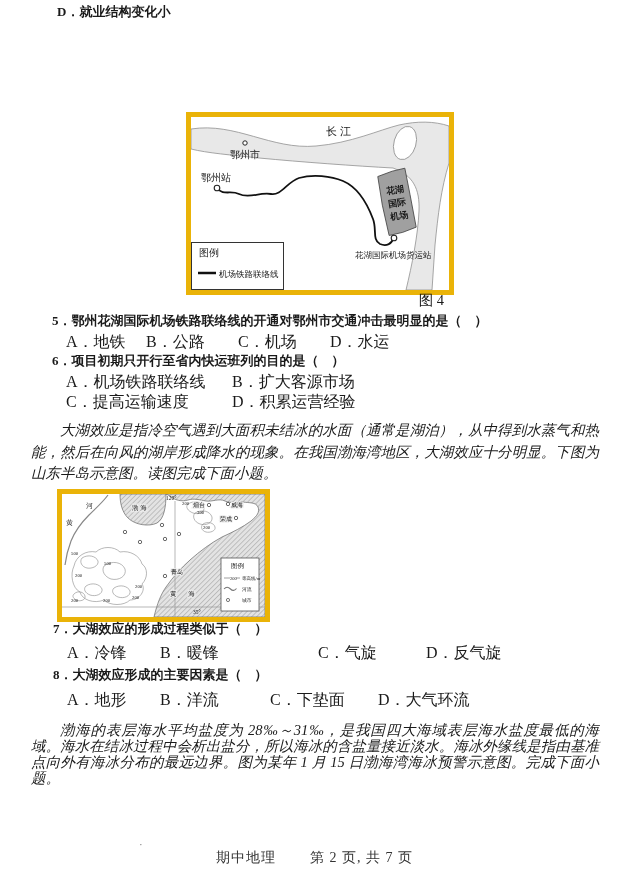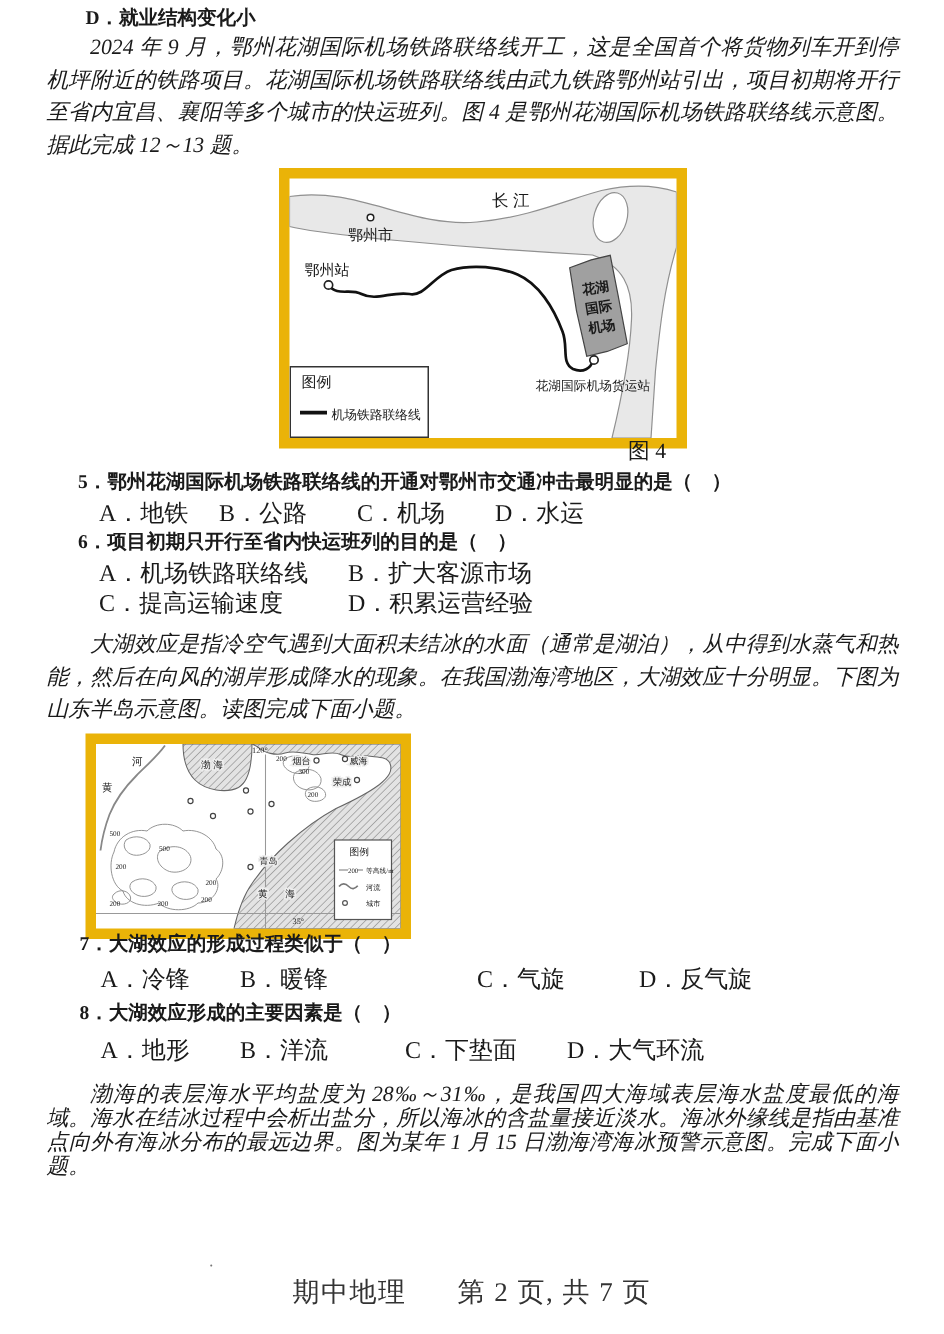--- a/index.html
+++ b/index.html
@@ -4,35 +4,34 @@
 <style>
   html,body{margin:0;padding:0;background:#fff;}
   #page{position:relative;width:629px;height:889px;background:#fff;overflow:hidden;
         font-family:"Liberation Serif","DejaVu Serif",serif;color:#1a1a1a;}
   .abs{position:absolute;}
   .qtext{font-size:13px;white-space:nowrap;font-weight:bold;}
   .opts{font-size:16px;white-space:nowrap;font-family:Liberation Serif, serif;}
   .opts span{display:inline-block;}
   .para{font-size:14.5px;line-height:21.5px;text-align:justify;text-indent:2em;
         font-style:italic;margin:0;}
-  .fig{border:7px solid #eab308;background:#fff;}
+  .fig{border:5px solid #eab308;background:#fff;}
   .caption{font-size:14.5px;text-align:center;}
   svg text{font-family:"Liberation Serif","DejaVu Serif",serif;fill:#1a1a1a;}
-  #footer{width:629px;text-align:center;font-size:18px;color:#333;letter-spacing:1px;}
+  #footer{width:629px;text-align:center;font-size:14px;color:#333;letter-spacing:1px;}
   #footer .gap{display:inline-block;width:34px;}
   #stray-dot{font-size:11px;color:#777;}
 </style>
 </head>
 <body>
 
 <div id="page">
 
   <div class="abs qtext" style="top:3px;left:57px;">D．就业结构变化小</div>
 
-  <p class="para abs" style="top:22px;left:31px;width:568px;">2024 年 9 月，鄂州花湖国际机场铁路联络线开工，这是全国首个将货物列车开到停机坪附近的铁路项目。花湖国际机场铁路联络线由武九铁路鄂州站引出，项目初期将开行至省内宜昌、襄阳等多个城市的快运班列。图 4 是鄂州花湖国际机场铁路联络线示意图。据此完成 12～13 题。</p>
 
   <div class="abs fig" style="top:112px;left:186px;width:258px;height:173px;">
     <svg width="258" height="173" viewBox="0 0 258 173">
 
       <path d="M0,12 C45,5 80,33 125,29 C160,26 188,13 208,8 C226,4 243,4 258,9
                L258,46 C250,72 247,98 244,128 L241,173 L215,173
                C221,148 227,118 228,94 C229,72 222,58 202,51
                C165,49 110,45 68,41 C40,38 16,36 0,32 Z" fill="#e8e8e8" stroke="#909090" stroke-width="0.8"></path>
 
       <ellipse cx="214" cy="26" rx="11" ry="17" transform="rotate(16 214 26)" fill="#ffffff" stroke="#909090" stroke-width="0.8"></ellipse>

